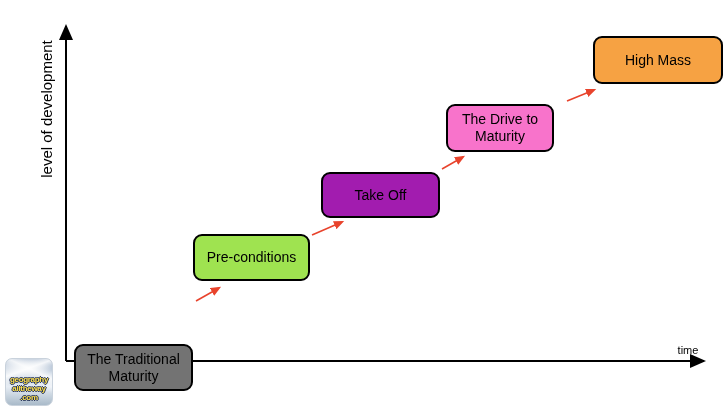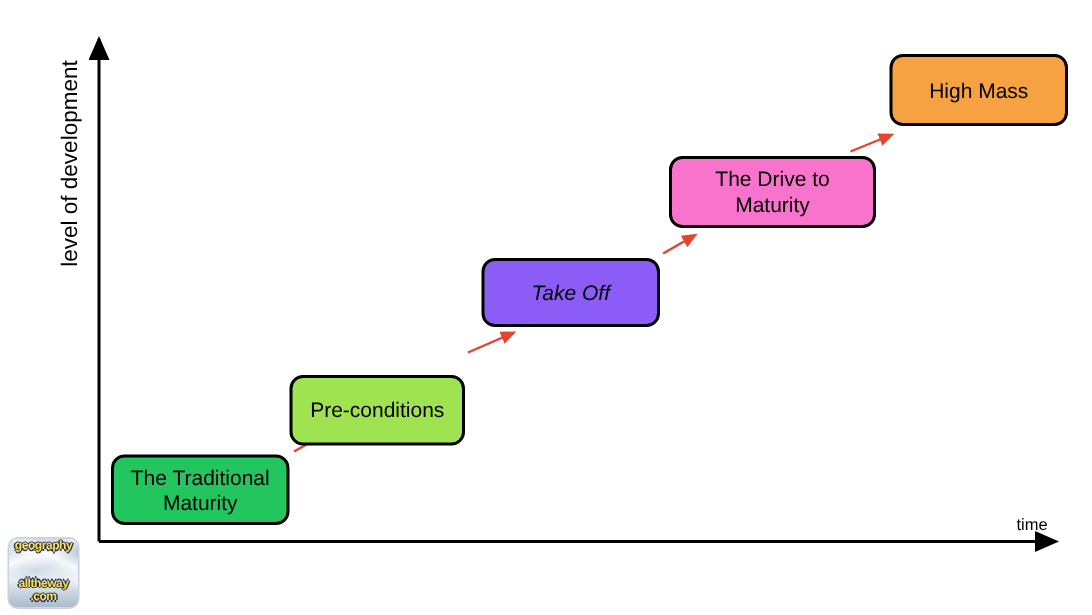--- a/index.html
+++ b/index.html
@@ -50,24 +50,24 @@
     display: flex;
     flex-direction: column;
     align-items: center;
     justify-content: center;
     font-size: 14px;
     line-height: 17px;
     color: #000000;
     text-align: center;
   }
   .stage-0 { left: 74px;  top: 303px; width: 119px; height: 47px; }
-  .stage-1 { left: 193px; top: 250px; width: 117px; height: 47px; }
+  .stage-1 { left: 193px; top: 234px; width: 117px; height: 47px; }
   .stage-2 { left: 321px; top: 172px; width: 119px; height: 46px; }
-  .stage-3 { left: 446px; top: 104px; width: 138px; height: 48px; }
-  .stage-4 { left: 593px; top: 36px;  width: 119px; height: 48px; }
+  .stage-3 { left: 446px; top: 104px; width: 108px; height: 48px; }
+  .stage-4 { left: 593px; top: 36px;  width: 130px; height: 48px; }
 
   .logo {
     position: absolute;
     left: 5px;
     top: 358px;
     width: 48px;
     height: 48px;
     border-radius: 7px;
     border: 1px solid #c9d2dc;
     box-sizing: border-box;
@@ -113,41 +113,41 @@
     <line x1="196" y1="301" x2="219" y2="288" stroke-width="1.6" marker-end="url(#mk-red)" stroke="#E8432C"></line>
     <line x1="312" y1="235" x2="342" y2="222" stroke-width="1.6" marker-end="url(#mk-red)" stroke="#E8432C"></line>
     <line x1="442" y1="169" x2="463" y2="157" stroke-width="1.6" marker-end="url(#mk-red)" stroke="#E8432C"></line>
     <line x1="567" y1="101" x2="594" y2="90" stroke-width="1.6" marker-end="url(#mk-red)" stroke="#E8432C"></line>
   </svg>
 
   <div class="y-label">level of development</div>
 
   <div class="x-label">time</div>
 
-  <div class="stage stage-0" style="background: #22c55e; border-color: rgb(0, 0, 0); color: rgb(0, 0, 0);">
+  <div class="stage stage-0" style="background: #737373; border-color: rgb(0, 0, 0); color: rgb(0, 0, 0); margin-top: 41px;">
     <span>The Traditional</span>
     <span>Maturity</span>
   </div>
 
   <div class="stage stage-1" style="background: rgb(159, 227, 80); border-color: rgb(0, 0, 0); color: rgb(0, 0, 0);">
     <span>Pre-conditions</span>
   </div>
 
-  <div class="stage stage-2" style="background: #8b5cf6; border-color: rgb(0, 0, 0); color: rgb(0, 0, 0); font-style: italic;">
+  <div class="stage stage-2" style="background: #a21caf; border-color: rgb(0, 0, 0); color: rgb(0, 0, 0);">
     <span>Take Off</span>
   </div>
 
   <div class="stage stage-3" style="background: rgb(248, 115, 203); border-color: rgb(0, 0, 0); color: rgb(0, 0, 0);">
     <span>The Drive to</span>
     <span>Maturity</span>
   </div>
 
   <div class="stage stage-4" style="background: rgb(246, 162, 67); border-color: rgb(0, 0, 0); color: rgb(0, 0, 0);">
     <span>High Mass</span>
   </div>
 
   <div class="logo">
     <span class="logo-line" style="color: rgb(255, 225, 77);">geography</span>
-    <span class="logo-line" style="color: rgb(255, 225, 77); margin-top: 16px;">alltheway</span>
+    <span class="logo-line" style="color: rgb(255, 225, 77);">alltheway</span>
     <span class="logo-line" style="color: rgb(255, 225, 77);">.com</span>
   </div>
 
 </div>
 
 </body></html>

